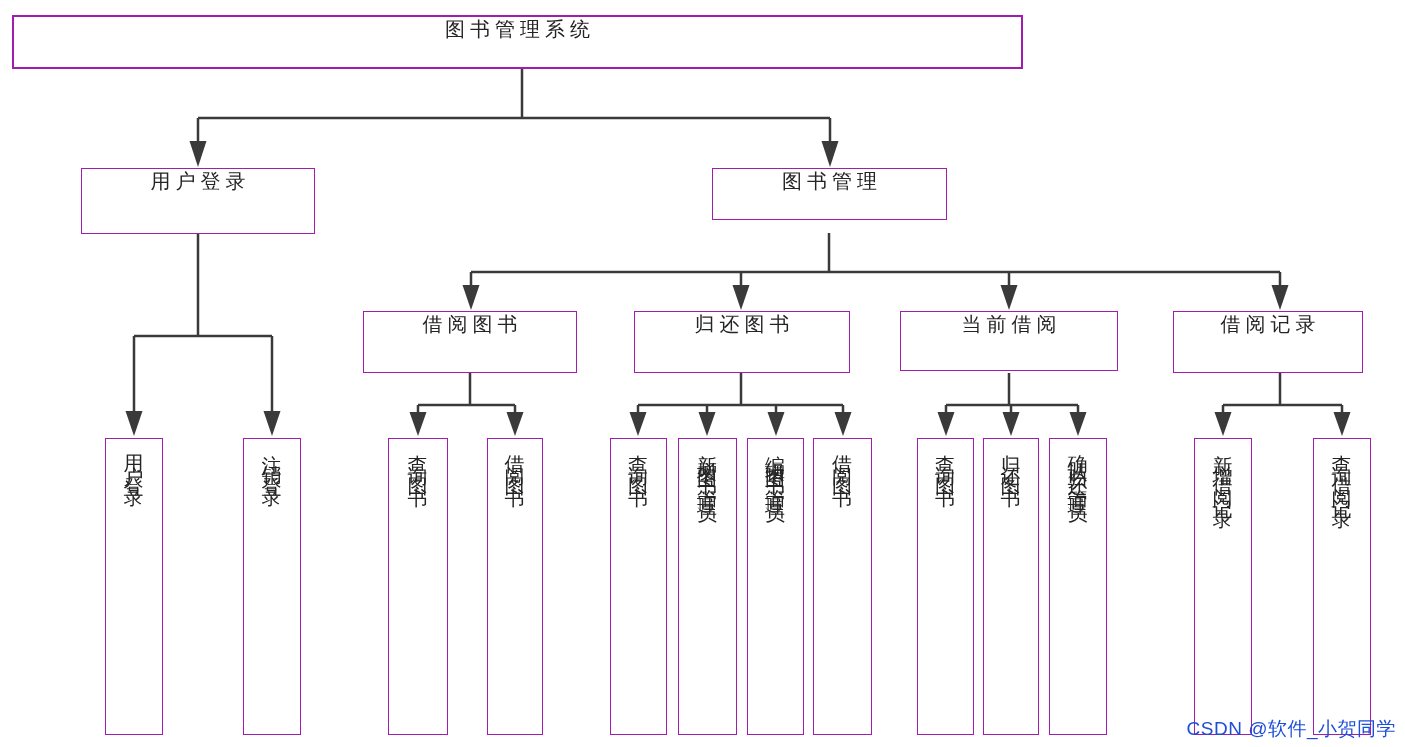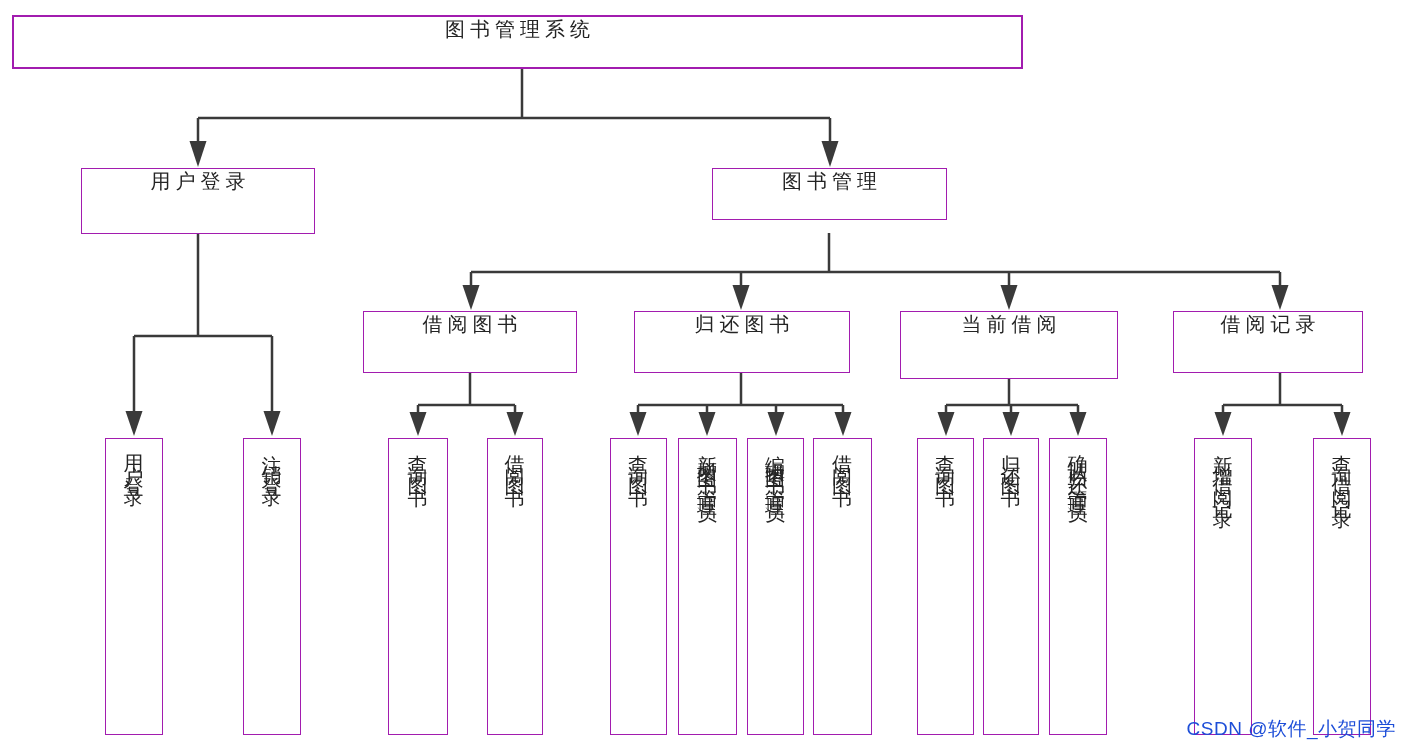--- a/index.html
+++ b/index.html
@@ -92,21 +92,21 @@
   <div class="node h" style="left:712px;top:168px;width:235px;height:52px;">
     <span class="lbl">图书管理</span>
   </div>
 
   <div class="node h" style="left:363px;top:311px;width:214px;height:62px;">
     <span class="lbl">借阅图书</span>
   </div>
   <div class="node h" style="left:634px;top:311px;width:216px;height:62px;">
     <span class="lbl">归还图书</span>
   </div>
-  <div class="node h" style="left:900px;top:311px;width:218px;height:68px;">
+  <div class="node h" style="left:900px;top:311px;width:218px;height:60px;">
     <span class="lbl">当前借阅</span>
   </div>
   <div class="node h" style="left:1173px;top:311px;width:190px;height:62px;">
     <span class="lbl">借阅记录</span>
   </div>
 
   <div class="node v" style="left:105px;top:438px;width:58px;height:297px;">
     <span class="lbl">用户登录</span>
   </div>
   <div class="node v" style="left:243px;top:438px;width:58px;height:297px;">

